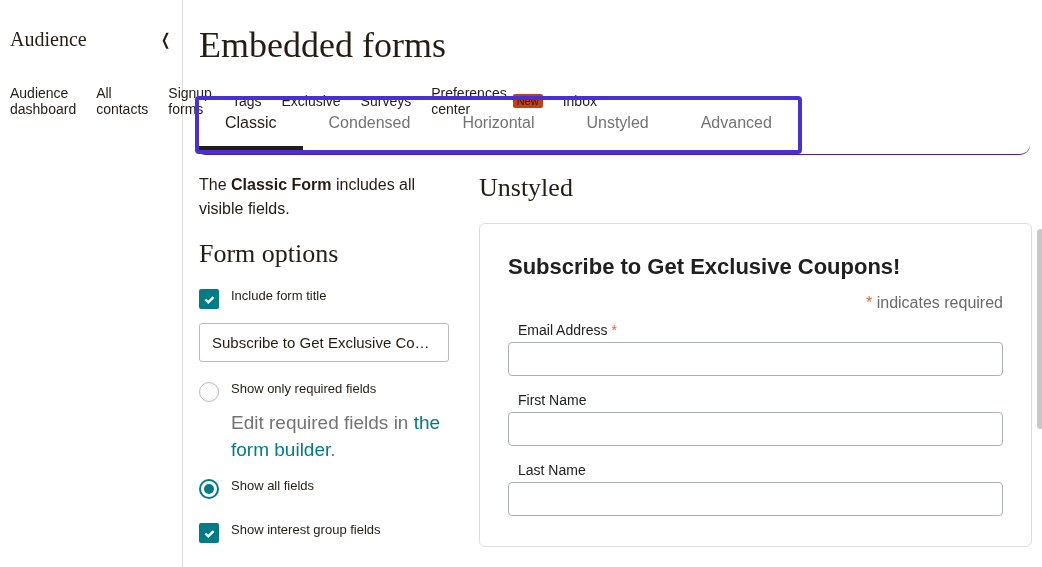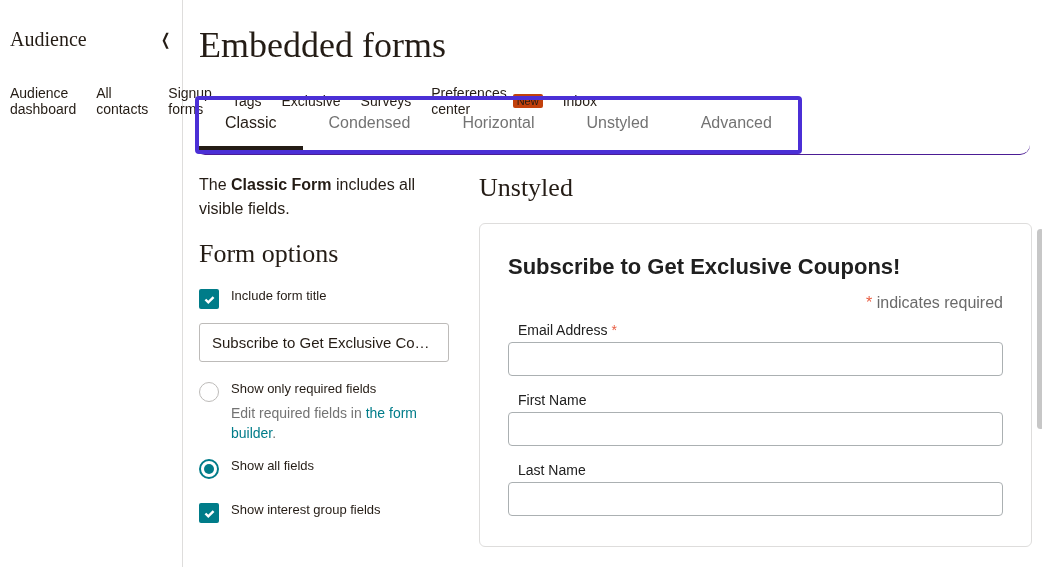--- a/index.html
+++ b/index.html
@@ -159,24 +159,24 @@
   height: 10px;
   background: #007c89;
   border-radius: 50%;
 }
 .option-label {
   font-size: 13px;
   color: #241c15;
   line-height: 1.4;
 }
 .option-sublabel {
-  font-size: 14px;
+  font-size: 19px;
   color: #737373;
   line-height: 1.4;
-  margin-top: 6px;
+  margin-top: 12px;
 }
 .option-sublabel a {
   color: #007c89;
   text-decoration: none;
 }
 .text-input {
   width: 250px;
   padding: 10px 12px;
   font-size: 15px;
   border: 1px solid #bdbbb9;

